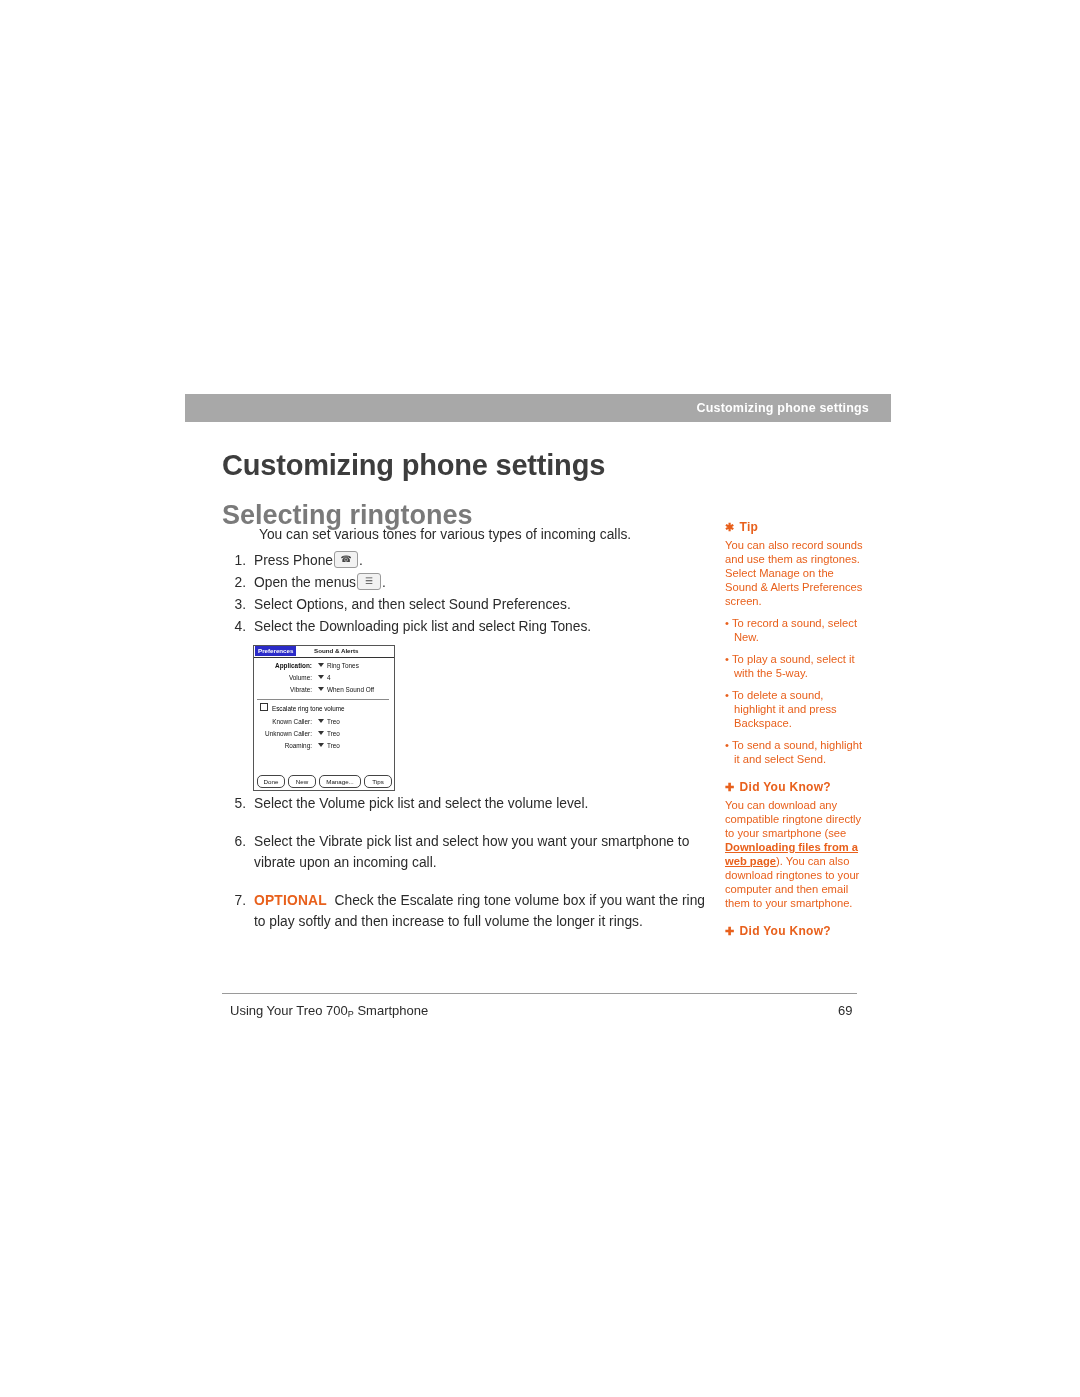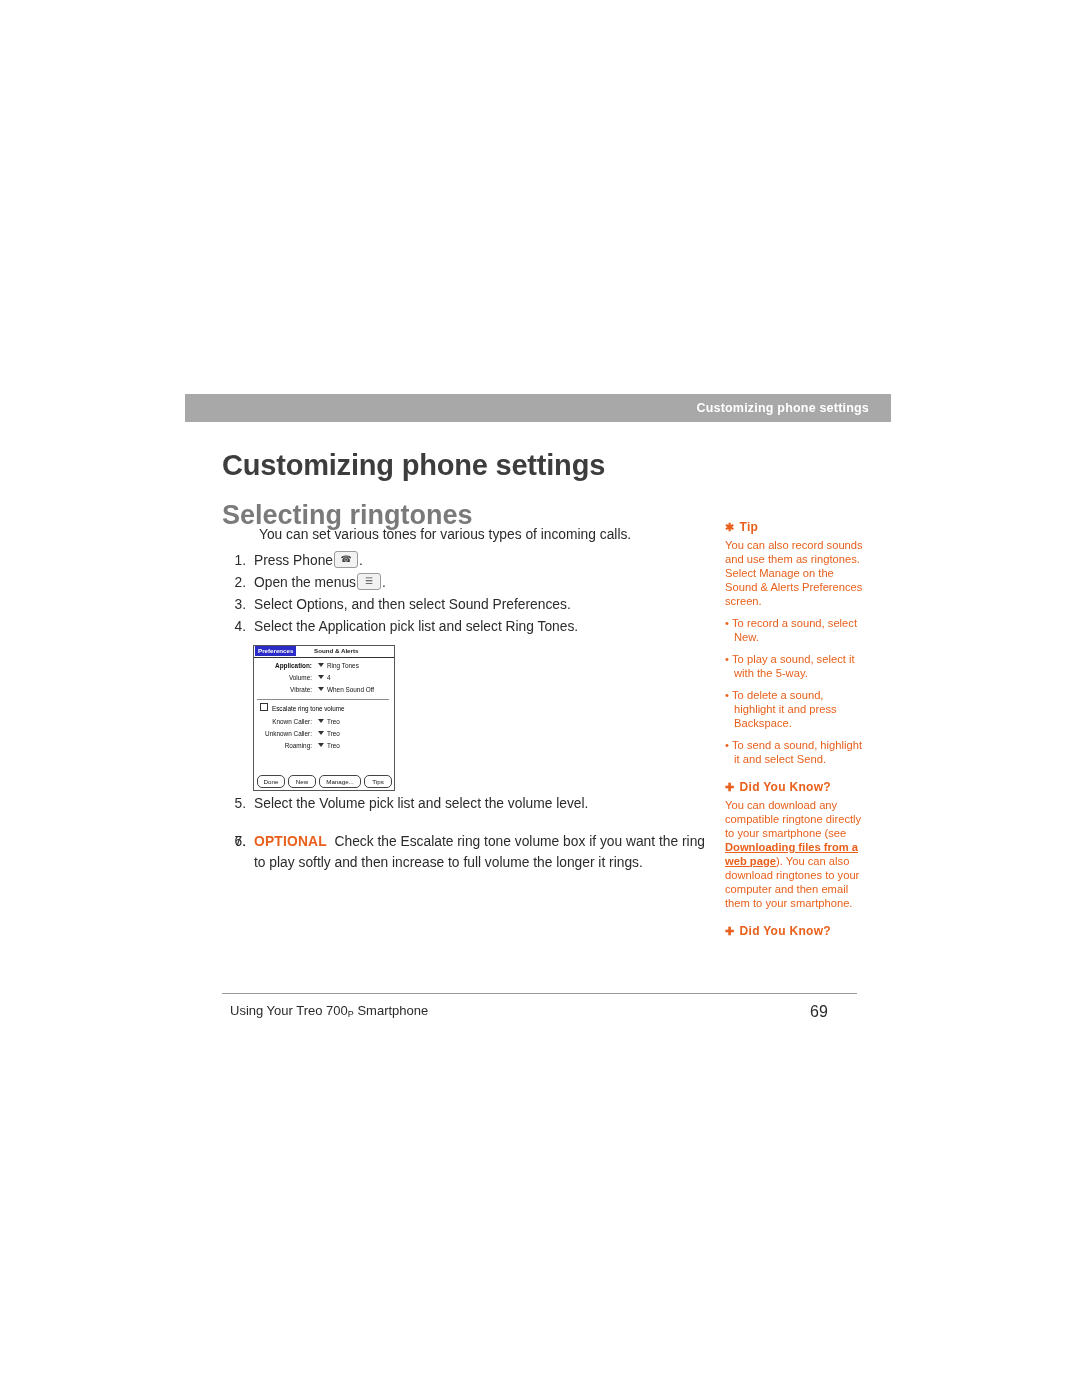--- a/index.html
+++ b/index.html
@@ -298,23 +298,23 @@
     top: 1003px;
     font-size: 13px;
     color: #2b2b2b;
   }
   .footer-left .sub {
     font-size: 9px;
     vertical-align: -2px;
   }
   .footer-right {
     position: absolute;
-    left: 810px;
+    left: 838px;
     top: 1003px;
-    font-size: 16px;
+    font-size: 13px;
     color: #2b2b2b;
   }
 </style>
 </head>
 <body>
 
 <div class="page">
 
   <div class="header-bar">
     <div class="header-text">Customizing phone settings</div>
@@ -333,21 +333,21 @@
     <div class="step">
       <span class="num">2.</span>
       <span>Open the menus</span><span class="keyicon"><span class="glyph">☰</span></span><span>.</span>
     </div>
     <div class="step">
       <span class="num">3.</span>
       <span>Select Options, and then select Sound Preferences.</span>
     </div>
     <div class="step">
       <span class="num">4.</span>
-      <span>Select the Application pick list and select Ring Tones.</span>
+      <span>Select the Downloading pick list and select Ring Tones.</span>
     </div>
   </div>
 
   <div class="device">
     <div class="titlebar">
       <div class="tab">Preferences</div>
       <div class="titlelabel">Sound &amp; Alerts</div>
     </div>
 
     <div class="row" style="top:14px;">
@@ -390,20 +390,21 @@
     </div>
   </div>
 
   <div class="steps2">
     <div class="step">
       <span class="num">5.</span>
       <span>Select the Volume pick list and select the volume level.</span>
     </div>
     <div class="step">
       <span class="num">6.</span>
+      <span>Select the Vibrate pick list and select how you want your smartphone to vibrate upon an incoming call.</span>
     </div>
     <div class="step">
       <span class="num">7.</span>
       <span class="optional-word">OPTIONAL</span>&nbsp;&nbsp;<span>Check the Escalate ring tone volume box if you want the ring to play softly and then increase to full volume the longer it rings.</span>
     </div>
   </div>
 
   <div class="sidebar">
 
     <div class="note-head">

